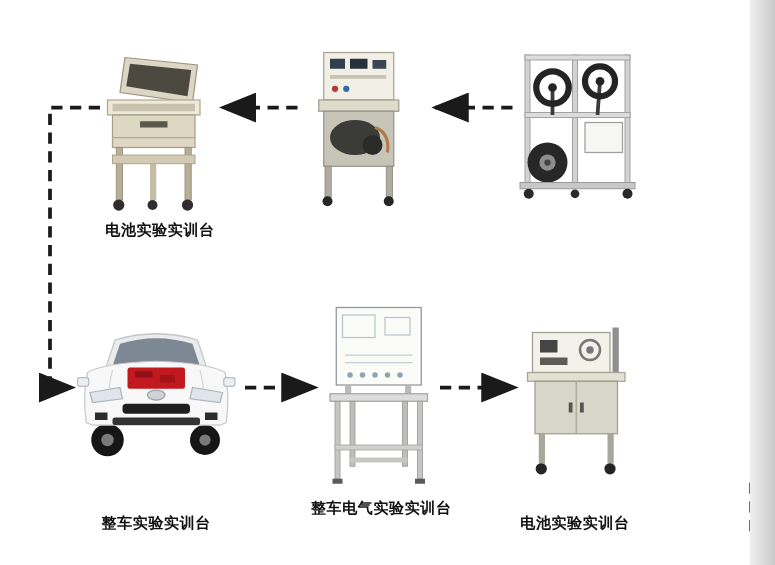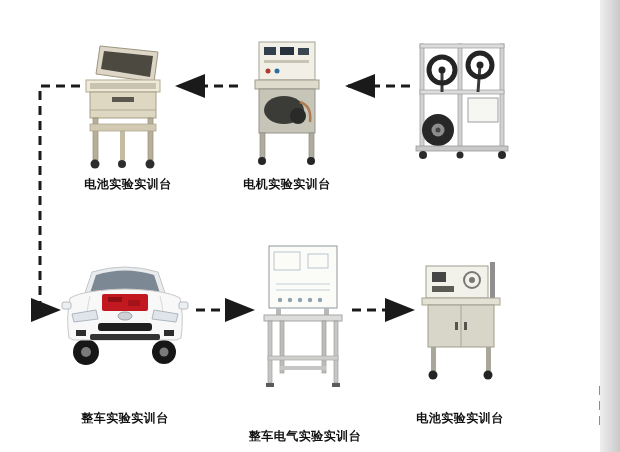--- a/index.html
+++ b/index.html
@@ -157,20 +157,19 @@
     <line x1="41" y1="45" x2="41" y2="87" stroke="#a8a595"></line>
     <rect x="35" y="62" width="3" height="8" fill="#56544c"></rect>
     <rect x="44" y="62" width="3" height="8" fill="#56544c"></rect>
     <rect x="11" y="87" width="5" height="24" fill="#a9a79a"></rect>
     <rect x="66" y="87" width="5" height="24" fill="#a9a79a"></rect>
     <circle cx="13" cy="115" r="4.5" fill="#242424"></circle>
     <circle cx="68" cy="115" r="4.5" fill="#242424"></circle>
   </svg>
 
   <div class="node-label" style="left:68px;top:176px;width:120px">电池实验实训台</div>
-  <div class="node-label" style="left:227px;top:176px;width:120px">电机实验实训台</div>
   <div class="node-label" style="left:65px;top:410px;width:120px">整车实验实训台</div>
-  <div class="node-label" style="left:235px;top:428px;width:140px">整车电气实验实训台</div>
+  <div class="node-label" style="left:235px;top:398px;width:140px">整车电气实验实训台</div>
   <div class="node-label" style="left:400px;top:410px;width:120px">电池实验实训台</div>
 
   <div class="page-edge"></div>
 
 </div>
 
 </body></html>

